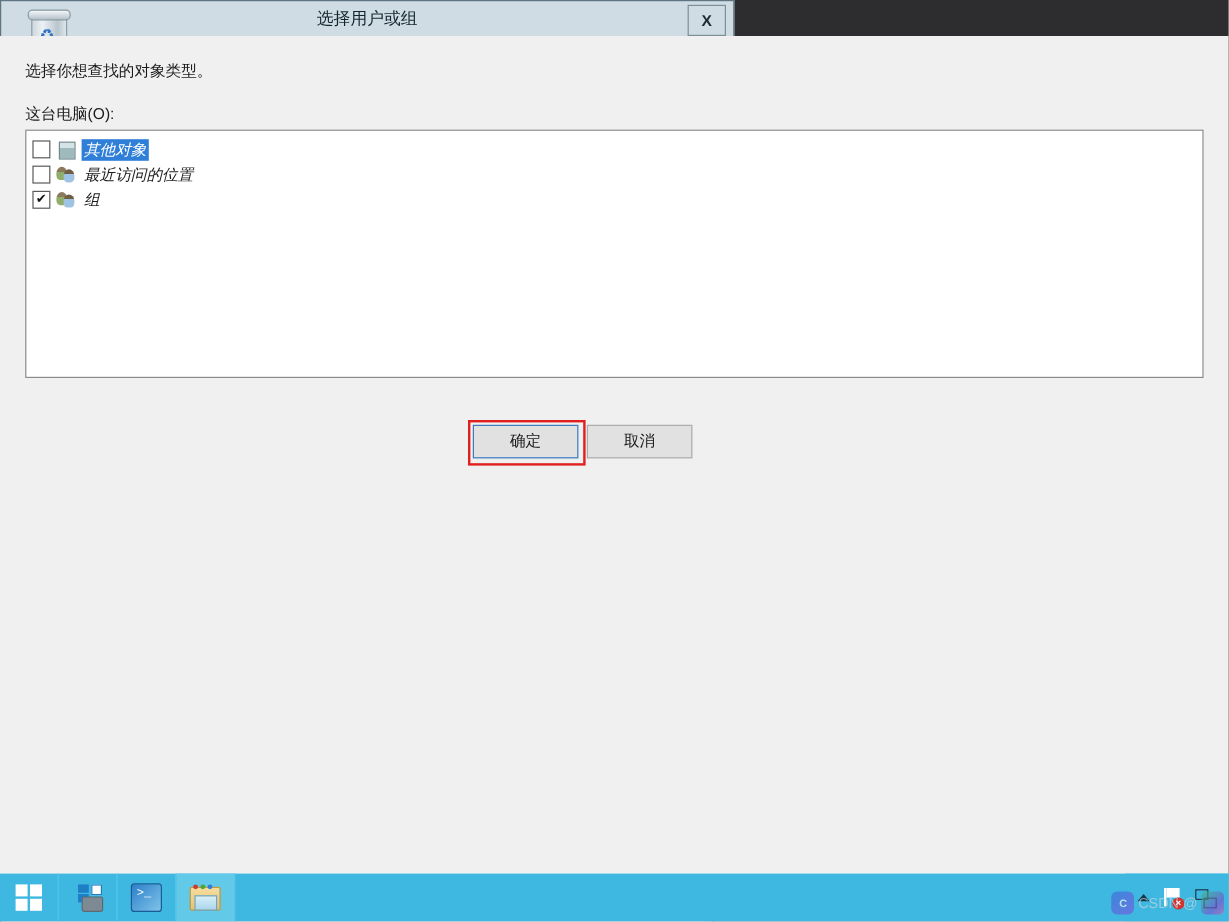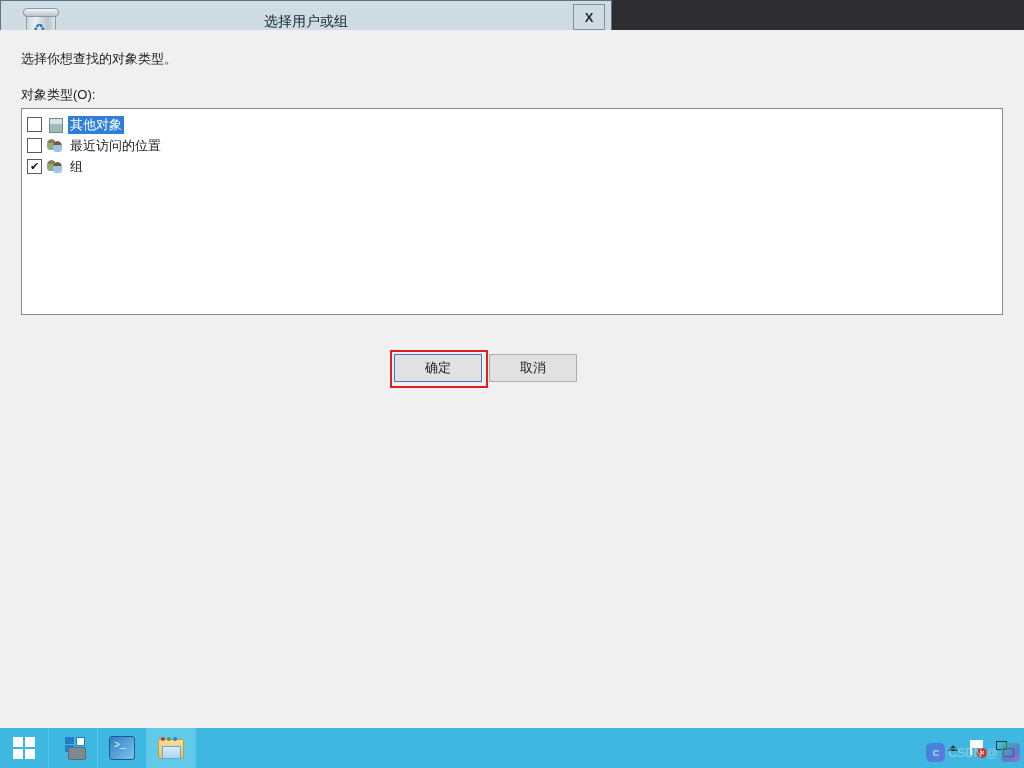--- a/index.html
+++ b/index.html
@@ -258,21 +258,21 @@
   }
   .bw-strip { margin: 0 4px; background: #fff; border: 1px solid #b9c6cd; height: 560px; }
 
   
   #dlg-outer {
     left: 383px; top: 0px; width: 610px; height: 728px;
     background: #cfdce3; border: 1px solid #5f7480;
   }
   #dlg-outer-title {
     height: 30px; position: relative;
-    display: flex; align-items: flex-end; justify-content: center;
+    display: flex; align-items: center; justify-content: center;
     font-size: 14px; color: #12242e;
   }
   #dlg-outer-close {
     position: absolute; right: 6px; top: 3px;
     width: 30px; height: 24px; background: #cfdce3;
     border: 1px solid #7d8f99;
     display: flex; align-items: center; justify-content: center;
     font-size: 13px; font-weight: bold; color: #1b2a33;
   }
   #dlg-outer-body {
@@ -380,21 +380,21 @@
     background: #f0f0f0;
   }
   .i-label { position: absolute; font-size: 13px; color: #1b1b1b; }
   #i-prompt { left: 17px; top: 20px; }
   #i-listlabel { left: 17px; top: 56px; }
   #i-list {
     position: absolute; left: 17px; top: 78px; right: 17px; height: 200px;
     background: #fff; border: 1px solid #8a8a8a;
     padding: 5px 0 0 5px;
   }
-  .chkrow { height: 21px; display: flex; align-items: center; gap: 5px; font-size: 13px; }
+  .chkrow { height: 21px; display: flex; align-items: center; gap: 5px; font-size: 13px; font-style: italic; }
   .chk {
     width: 13px; height: 13px; background: #fff; border: 1px solid #5a5a5a;
     display: flex; align-items: center; justify-content: center;
     font-size: 11px; color: #111; line-height: 1; flex: none;
   }
   .chkrow .lbl { padding: 0 2px; color: #1b1b1b; }
   .chkrow .lbl.sel { background: #2f7fd8; color: #fff; }
   .oicon {
     width: 16px; height: 15px; flex: none; position: relative;
   }
@@ -724,21 +724,21 @@
     </div>
   </div>
 
   <div id="dlg-inner">
     <div id="dlg-inner-title">
       <span>对象类型</span>
       <div id="dlg-inner-close">X</div>
     </div>
     <div id="dlg-inner-body">
       <div class="i-label" id="i-prompt">选择你想查找的对象类型。</div>
-      <div class="i-label" id="i-listlabel">对象类型(O):</div>
+      <div class="i-label" id="i-listlabel">这台电脑(O):</div>
 
       <div id="i-list">
         <div class="chkrow">
           <span class="chk"></span>
           <span class="oicon generic"></span>
           <span class="lbl sel">其他对象</span>
         </div>
         <div class="chkrow">
           <span class="chk"></span>
           <span class="gicon"></span>

